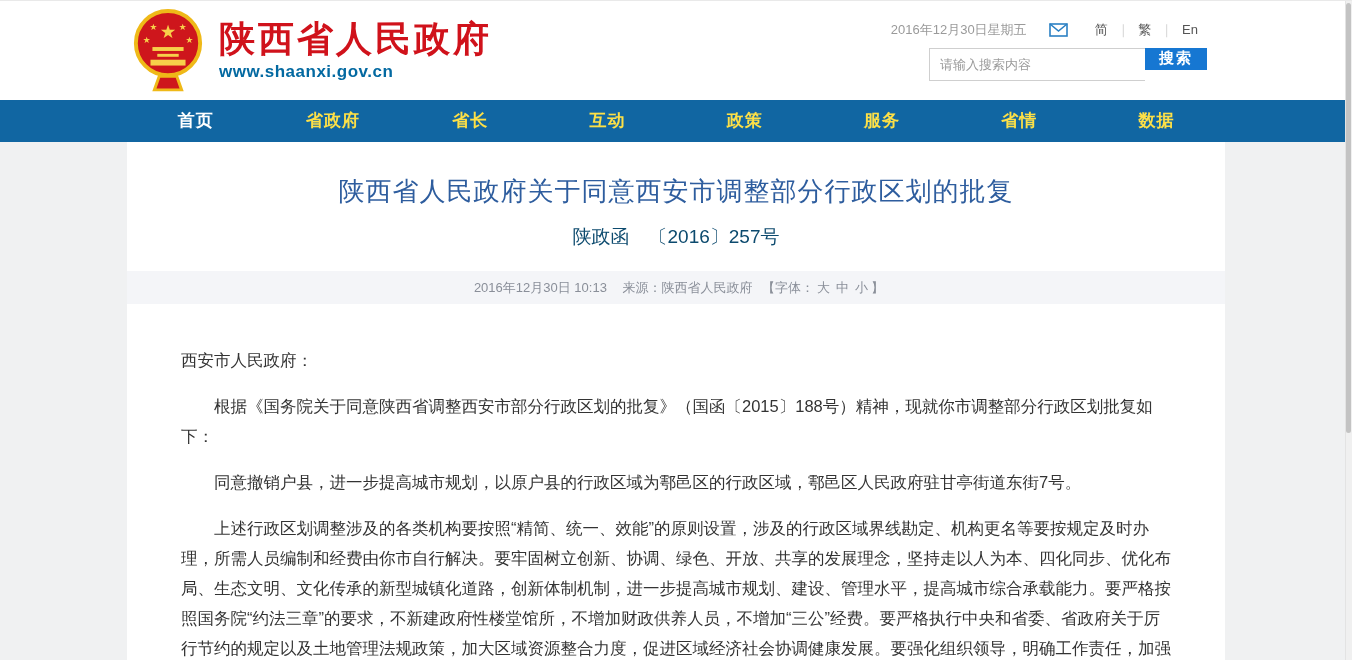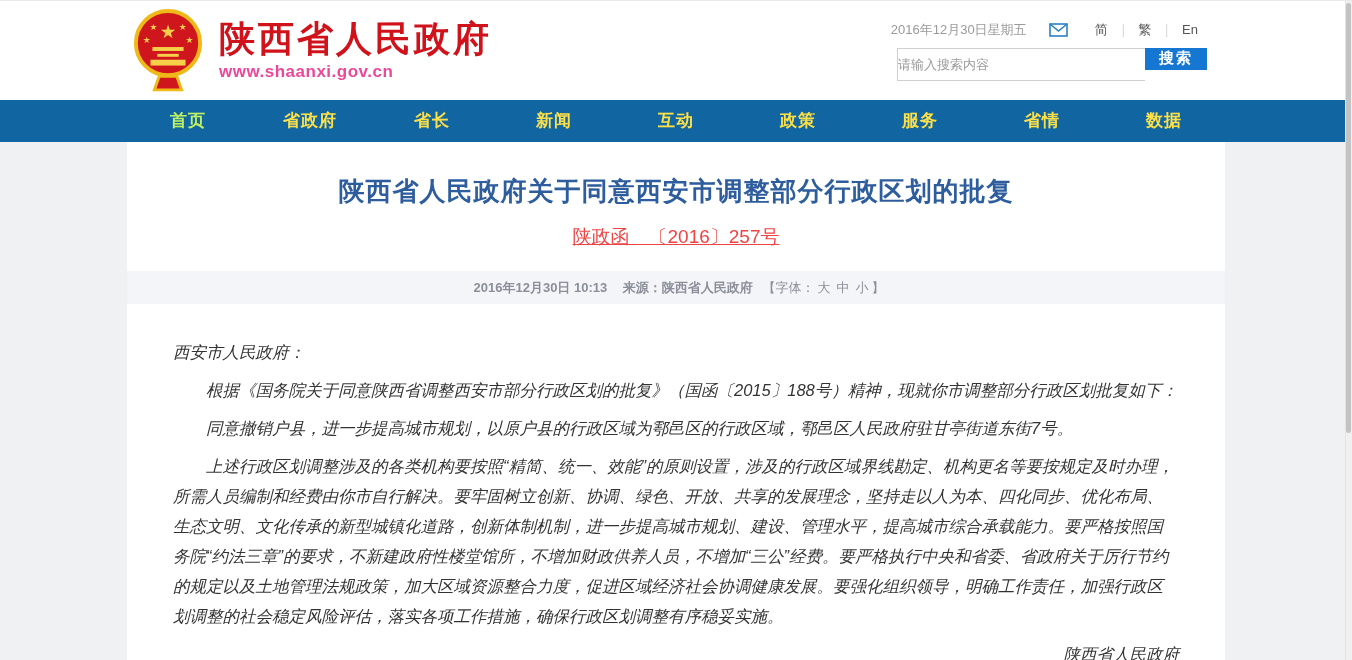--- a/index.html
+++ b/index.html
@@ -18,74 +18,74 @@
   .header { background: #ffffff; height: 99px; }
   .header-inner {
     width: 1098px; margin: 0 auto; height: 100%;
     display: flex; justify-content: space-between; align-items: center;
   }
   .logo-block { display: flex; align-items: center; gap: 14px; padding-left: 4px; }
   .logo-text .site-name {
     color: #d0121b; font-size: 36px; font-weight: bold; letter-spacing: 3px; line-height: 1.1;
   }
   .logo-text .site-url {
-    color: #ec4899; font-size: 17px; font-weight: bold; margin-top: 4px; letter-spacing: 0.5px;
+    color: #0369a1; font-size: 17px; font-weight: bold; margin-top: 4px; letter-spacing: 0.5px;
   }
 
   .header-right { display: flex; flex-direction: column; align-items: flex-end; gap: 9px; padding-right: 18px; }
   .top-utility { display: flex; align-items: center; font-size: 13px; color: #999; }
   .top-utility .date { margin-right: 22px; color: #9a9a9a; }
   .top-utility .mail { margin-right: 18px; display: inline-flex; align-items: center; }
   .lang { color: #555; padding: 0 9px; cursor: pointer; }
   .lang-sep { color: #ccc; }
   .search-row { display: flex; }
   .search-input {
-    width: 248px; height: 33px; border: 1px solid #cfcfcf; border-right: none;
-    padding: 0 0; font-size: 13px; color: #333; outline: none;
+    width: 216px; height: 33px; border: 1px solid #cfcfcf; border-right: none;
+    padding: 0 10px; font-size: 13px; color: #333; outline: none;
     font-family: "Liberation Sans", sans-serif;
   }
   .search-input::placeholder { color: #9a9a9a; }
   .search-btn {
     width: 62px; height: 22px; background: #1677d2; color: #fff; border: none;
     font-size: 15px; font-weight: bold; cursor: pointer; letter-spacing: 2px;
     font-family: "Liberation Sans", sans-serif;
   }
 
   
   .nav { background: #1166a2; height: 42px; }
   .nav-inner { width: 1098px; margin: 0 auto; display: flex; height: 100%; }
   .nav-item {
     flex: 1; text-align: center; line-height: 42px; color: #fde047;
     font-size: 17px; font-weight: bold; cursor: pointer; letter-spacing: 1px;
   }
-  .nav-item.active { color: #bef264; }
+  .nav-item.active { color: #ffffff; }
 
   
   .main { height: 518px; }
   .content {
     width: 1098px; margin: 0 auto; background: #ffffff; height: 100%;
   }
   .article-title {
     padding-top: 32px; text-align: center; color: #2e5d9e;
-    font-size: 26px; font-weight: bold; letter-spacing: 1px;
+    font-size: 26px; font-weight: normal; letter-spacing: 1px;
   }
   .doc-number {
-    margin-top: 15px; text-align: center; color: #ef4444; font-size: 19px; text-decoration: underline;
+    margin-top: 15px; text-align: center; color: #0c4a6e; font-size: 19px;
   }
   .meta-bar {
     margin-top: 21px; background: #f4f5f8; height: 33px; line-height: 33px;
     text-align: center; color: #8a8f99; font-size: 13px;
   }
-  .meta-bar .piece { margin: 0 6px; font-weight: bold; }
+  .meta-bar .piece { margin: 0 6px; }
   .font-size-link { color: #8a8f99; cursor: pointer; margin: 0 3px; }
 
   .article-body {
     padding: 25px 38px 0 38px; font-size: 16.5px; color: #333; line-height: 30px;
   }
-  .article-body p { margin: 8px; font-style: italic; }
+  .article-body p { margin: 16px; }
   .article-body p.indent { text-indent: 2em; }
   .article-body p.sig { text-align: right; }
 
   
   .scrollbar-track {
     position: absolute; top: 0; right: 0; width: 7px; height: 660px;
     background: #f0f0f0; border-left: 1px solid #e3e3e3;
   }
   .scrollbar-thumb {
     position: absolute; top: 2px; right: 1px; width: 5px; height: 430px;
@@ -141,21 +141,20 @@
         </div>
       </div>
     </div>
   </div>
 
   <div class="nav">
     <div class="nav-inner">
       <div class="nav-item active">首页</div>
       <div class="nav-item">省政府</div>
       <div class="nav-item">省长</div>
-      <div class="nav-item">新闻</div>
       <div class="nav-item">互动</div>
       <div class="nav-item">政策</div>
       <div class="nav-item">服务</div>
       <div class="nav-item">省情</div>
       <div class="nav-item">数据</div>
     </div>
   </div>
 
   <div class="main">
     <div class="content">

